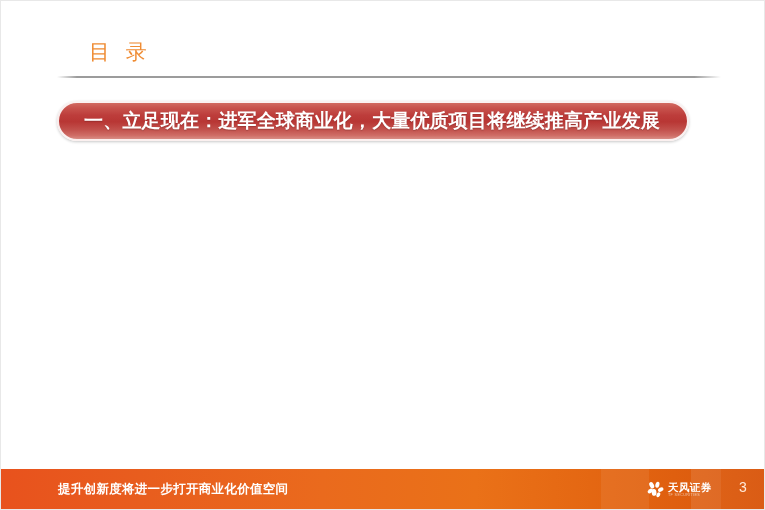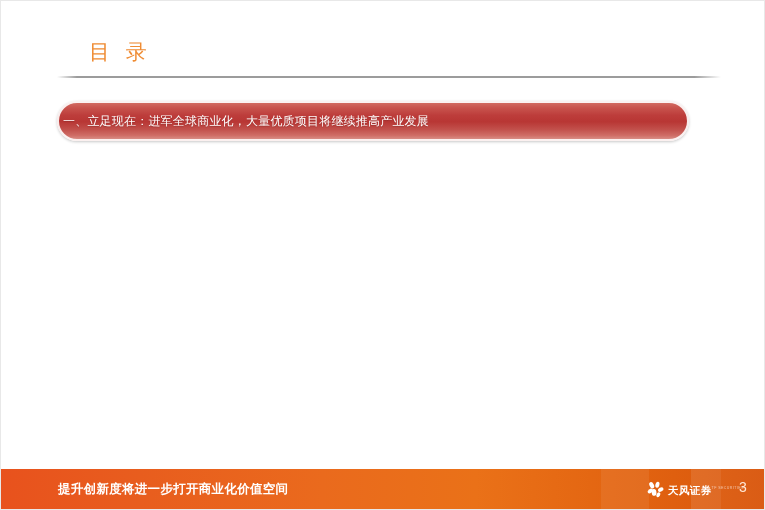--- a/index.html
+++ b/index.html
@@ -47,24 +47,24 @@
     display: flex;
     align-items: center;
     height: 40px;
     border-radius: 20px / 20px;
     box-shadow: 0 1px 3px rgba(0,0,0,0.22);
     box-sizing: border-box;
     border: 2px solid rgba(255,255,255,0.9);
   }
   .banner-label {
     color: #ffffff;
-    font-size: 12px;
-    font-weight: normal;
-    white-space: nowrap;
-    padding-left: 4px;
+    font-size: 19px;
+    font-weight: bold;
+    white-space: nowrap;
+    padding-left: 25px;
     letter-spacing: 0.2px;
     text-shadow: 0 1px 1px rgba(0,0,0,0.18);
   }
   .banner.red {
     background: linear-gradient(to bottom,
        #d26b62 0%, #c8534d 14%, #bd3d3b 34%, #b83634 52%,
        #c2514c 74%, #cf6d66 90%, #d98d85 100%);
   }
   .banner.orange {
     background: linear-gradient(to bottom,
@@ -129,21 +129,21 @@
     height: 22px;
   }
   .logo-mark {
     width: 19px;
     height: 19px;
     flex: none;
     margin-right: 3px;
   }
   .logo-text-wrap {
     display: flex;
-    flex-direction: row;
+    flex-direction: column;
     justify-content: center;
     line-height: 1;
   }
   .logo-name {
     color: #ffffff;
     font-size: 10.5px;
     font-weight: bold;
     letter-spacing: 0.4px;
     white-space: nowrap;
   }

